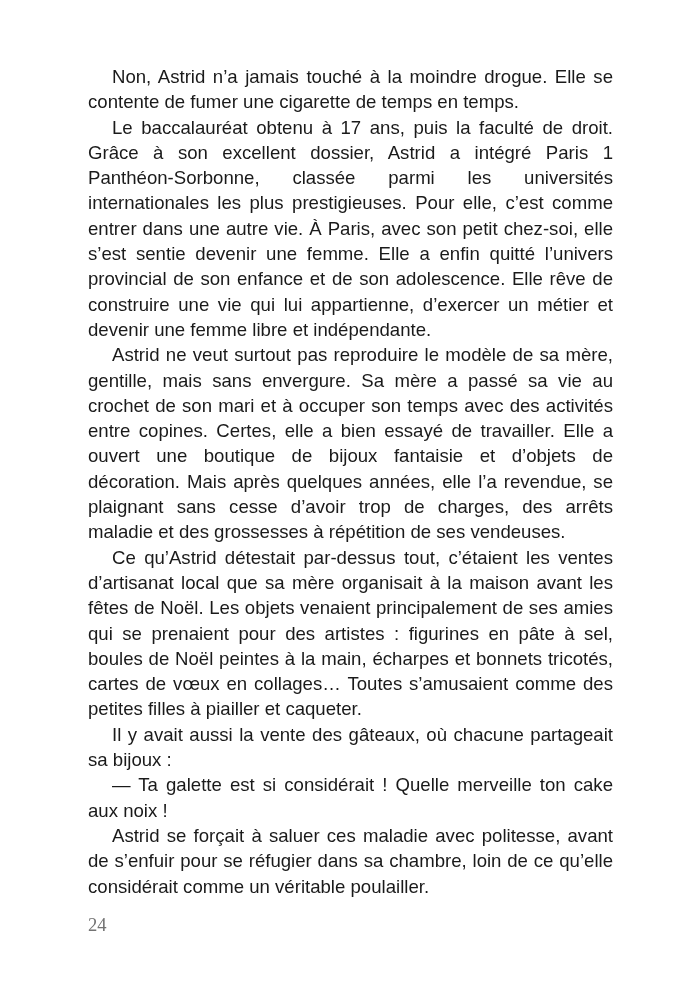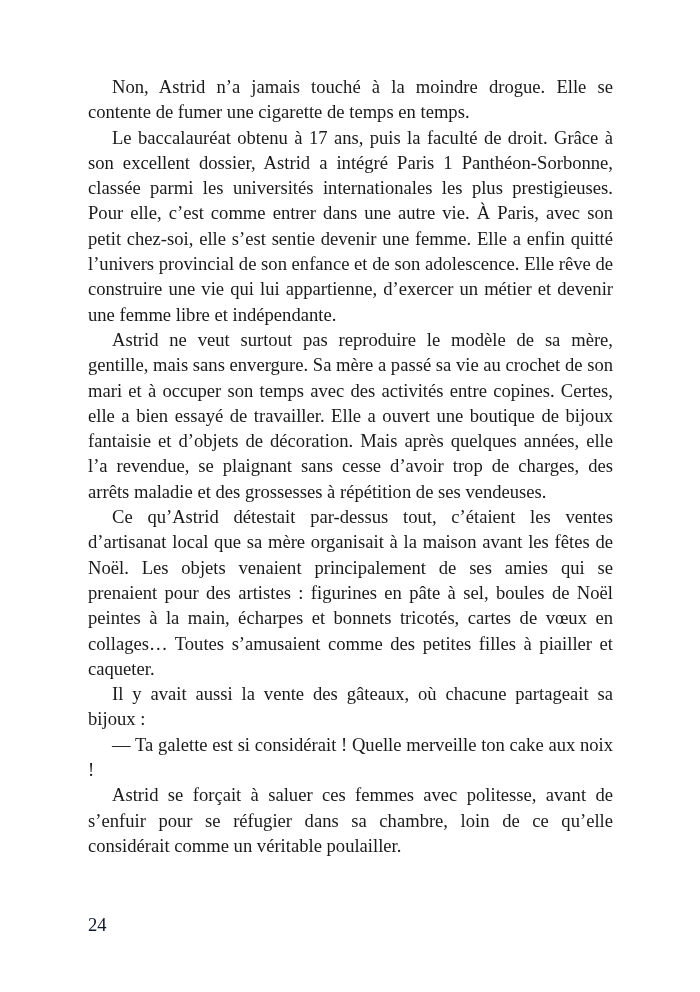--- a/index.html
+++ b/index.html
@@ -1,32 +1,32 @@
 <!DOCTYPE html>
 <html><head>
 <meta charset="utf-8">
 <style>
   html, body { margin:0; padding:0; background:#ffffff; }
   body { width:700px; height:992px; position:relative; overflow:hidden; }
   .page-text {
-    position:absolute; left:88px; top:74px; width:525px;
-    font-family:Liberation Serif, serif; font-size:18.6px; line-height:25.3px;
+    position:absolute; left:88px; top:64px; width:525px;
+    font-family:Liberation Sans, sans-serif; font-size:18.6px; line-height:25.3px;
     color:#1a1a1a; text-align:justify;
   }
   .page-text p { margin:0; text-indent:24px; }
   .page-number {
     position:absolute; left:88px; top:914px;
-    font-family:"Liberation Serif", serif; font-size:18.6px; color:#0f172a;text-align:center;
+    font-family:"Liberation Serif", serif; font-size:18.6px; color:#737373;text-align:center;
   }
 </style>
 </head>
 <body>
 
 <div class="page-text">
   <p>Non, Astrid n’a jamais touché à la moindre drogue. Elle se contente de fumer une cigarette de temps en temps.</p>
   <p>Le baccalauréat obtenu à 17 ans, puis la faculté de droit. Grâce à son excellent dossier, Astrid a intégré Paris 1 Panthéon-Sorbonne, classée parmi les universités internationales les plus prestigieuses. Pour elle, c’est comme entrer dans une autre vie. À Paris, avec son petit chez-soi, elle s’est sentie devenir une femme. Elle a enfin quitté l’univers provincial de son enfance et de son adolescence. Elle rêve de construire une vie qui lui appartienne, d’exercer un métier et devenir une femme libre et indépendante.</p>
   <p>Astrid ne veut surtout pas reproduire le modèle de sa mère, gentille, mais sans envergure. Sa mère a passé sa vie au crochet de son mari et à occuper son temps avec des activités entre copines. Certes, elle a bien essayé de travailler. Elle a ouvert une boutique de bijoux fantaisie et d’objets de décoration. Mais après quelques années, elle l’a revendue, se plaignant sans cesse d’avoir trop de charges, des arrêts maladie et des grossesses à répétition de ses vendeuses.</p>
   <p>Ce qu’Astrid détestait par-dessus tout, c’étaient les ventes d’artisanat local que sa mère organisait à la maison avant les fêtes de Noël. Les objets venaient principalement de ses amies qui se prenaient pour des artistes : figurines en pâte à sel, boules de Noël peintes à la main, écharpes et bonnets tricotés, cartes de vœux en collages… Toutes s’amusaient comme des petites filles à piailler et caqueter.</p>
   <p>Il y avait aussi la vente des gâteaux, où chacune partageait sa bijoux :</p>
   <p>— Ta galette est si considérait ! Quelle merveille ton cake aux noix !</p>
-  <p>Astrid se forçait à saluer ces femmes avec politesse, avant de s’enfuir pour se réfugier dans sa chambre, loin de ce qu’elle considérait comme un véritable poulailler.</p>
+  <p>Astrid se forçait à saluer ces maladie avec politesse, avant de s’enfuir pour se réfugier dans sa chambre, loin de ce qu’elle considérait comme un véritable poulailler.</p>
 </div>
 <div class="page-number">24</div>
 
 </body></html>

